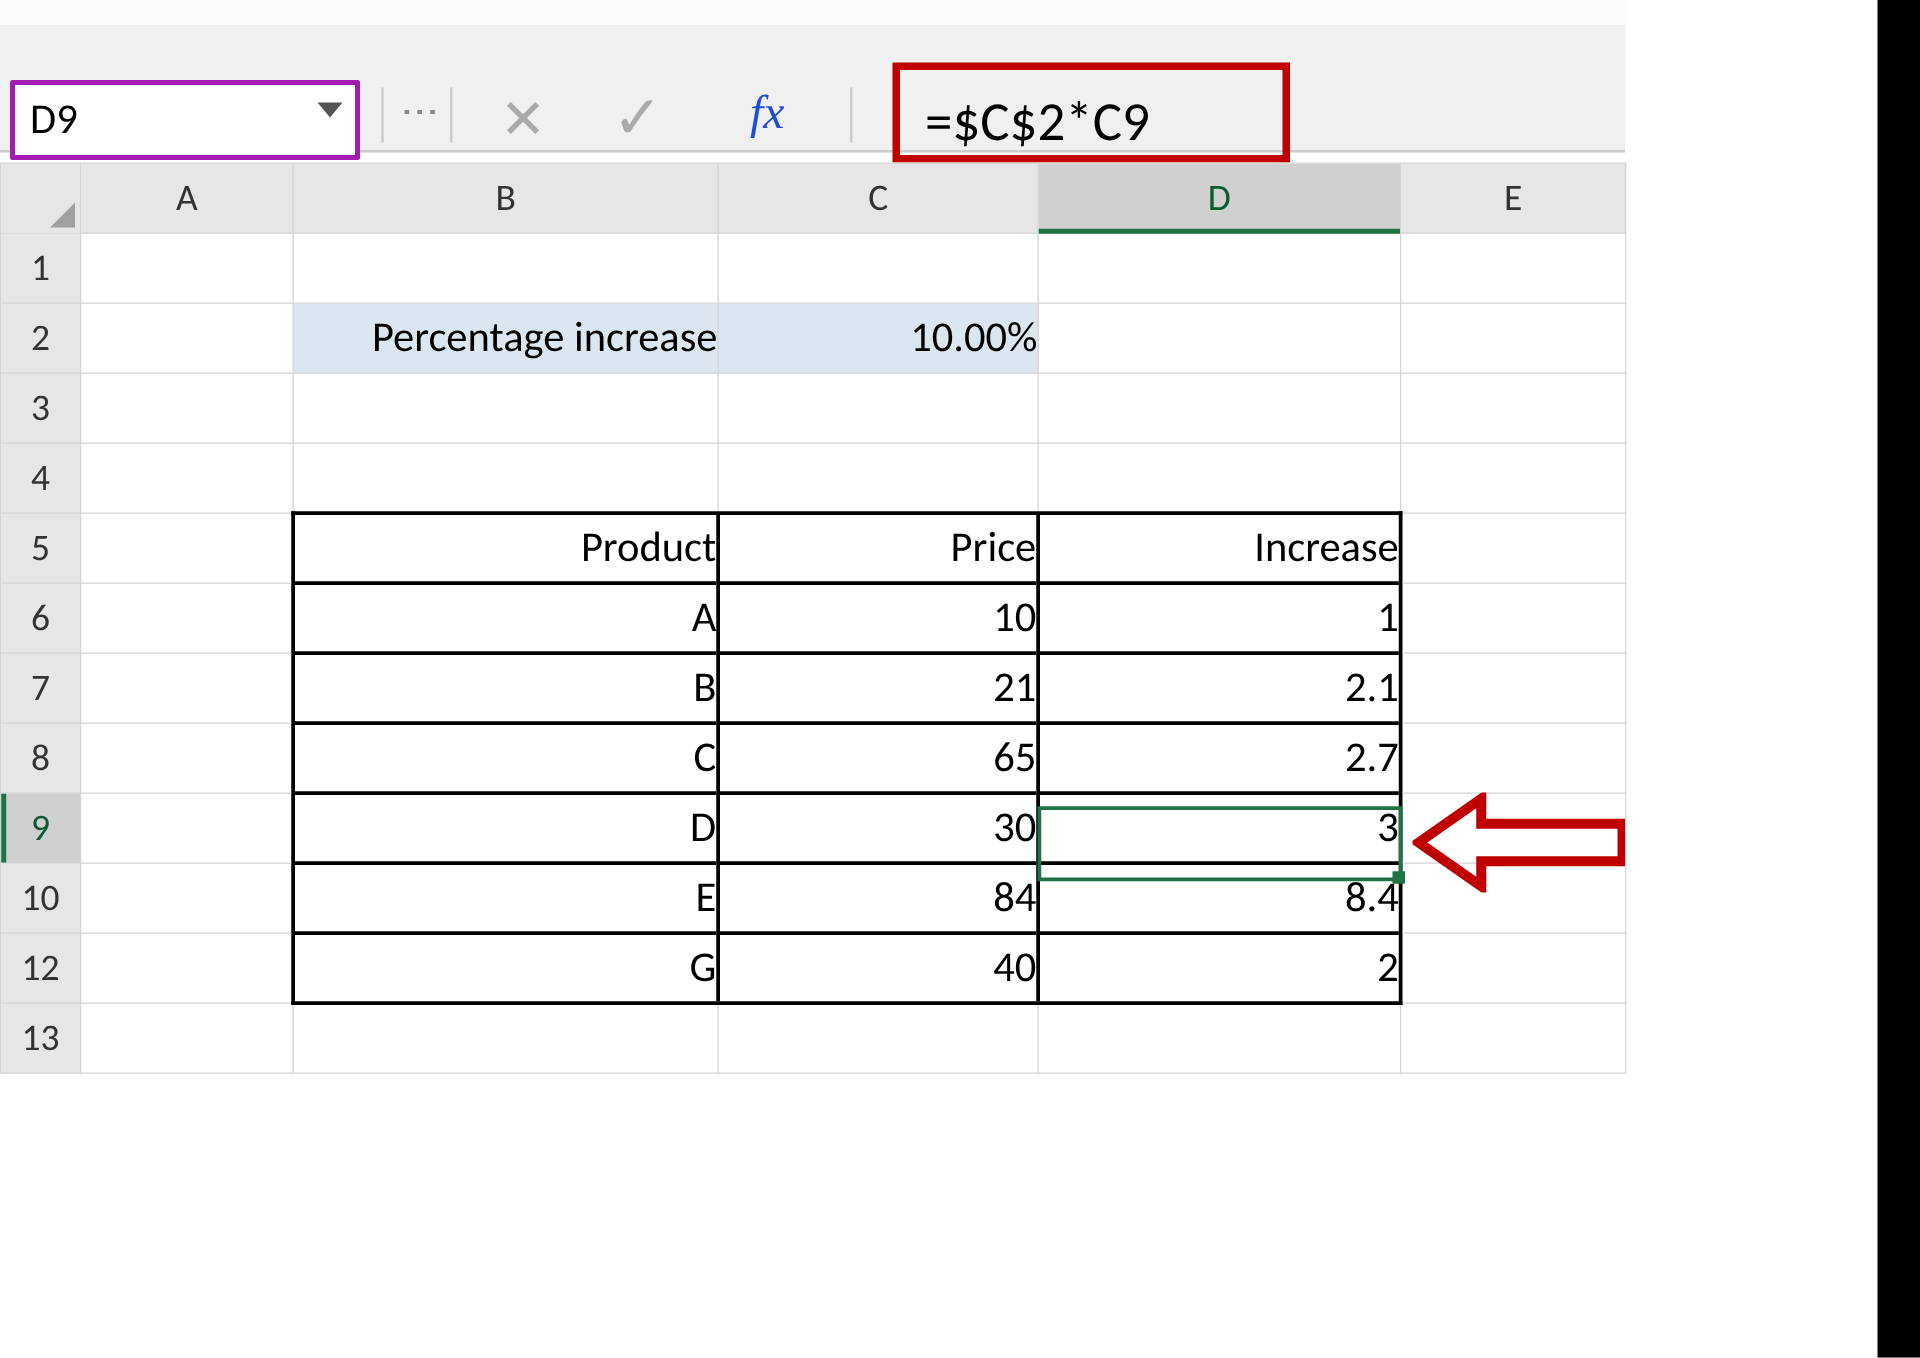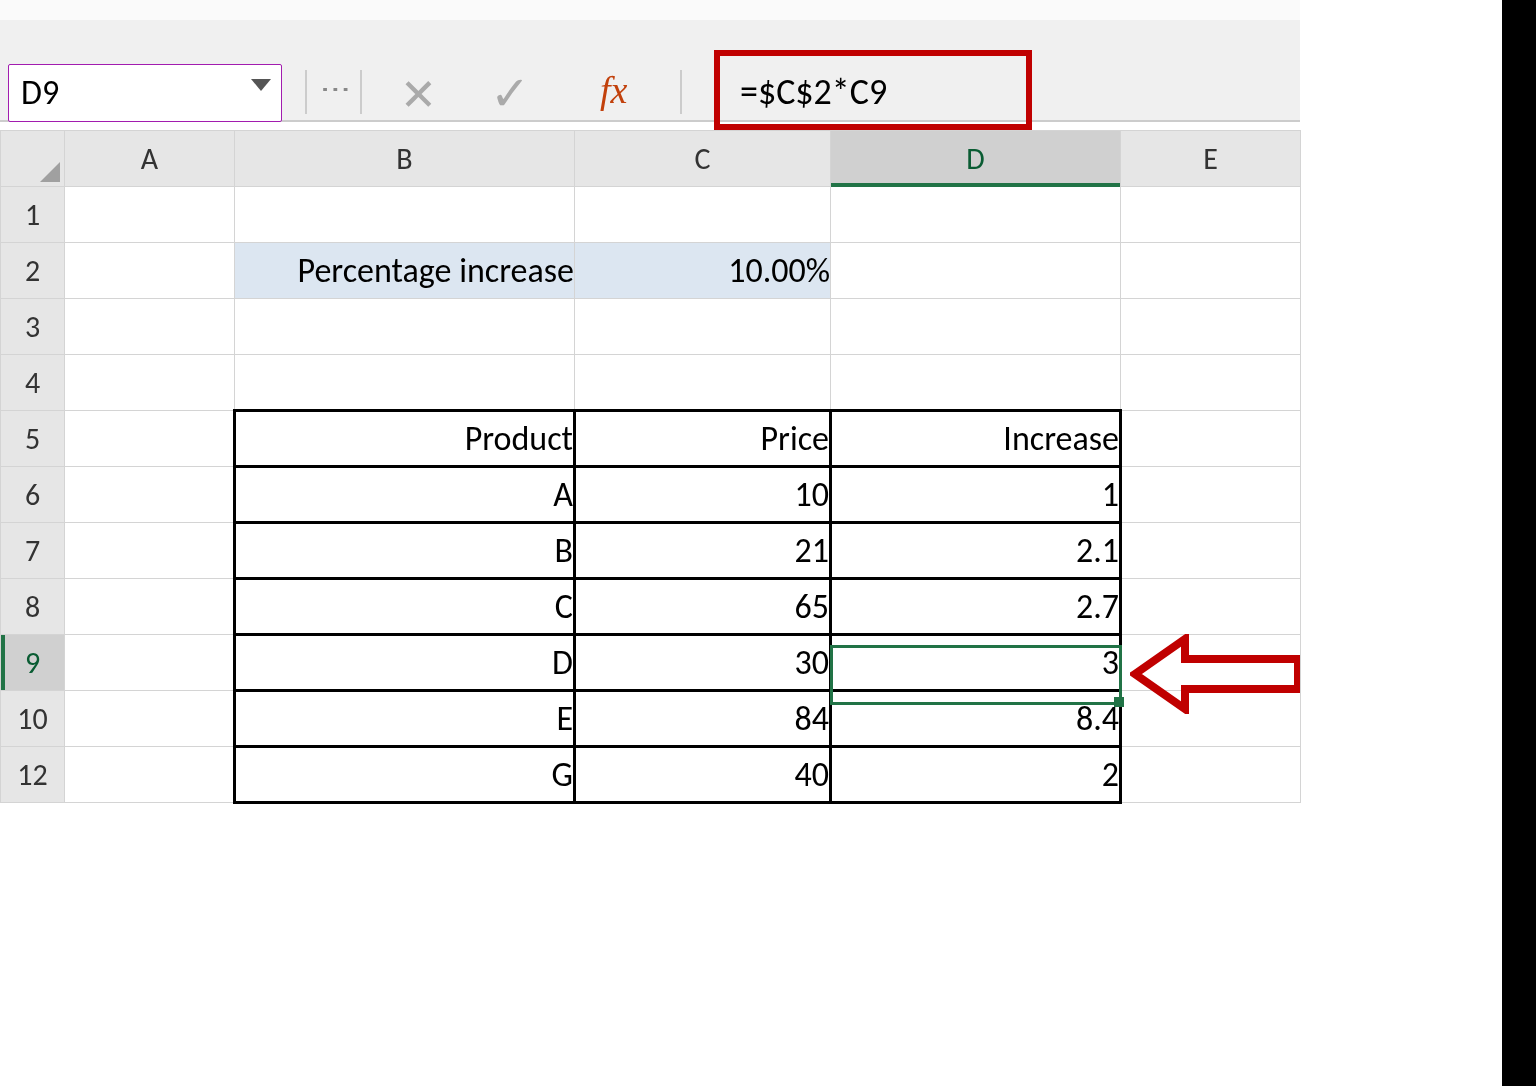--- a/index.html
+++ b/index.html
@@ -22,21 +22,21 @@
     width: 1300px;
     height: 100px;
     background: #f0f0f0;
     border-bottom: 2px solid #ccc;
   }
   .namebox {
     position: absolute;
     left: 8px; top: 44px;
     width: 260px; height: 56px;
     background: #fff;
-    border: 1px solid #a21caf;
+    border: 4px solid #a21caf;
     border-radius: 2px;
     font-size: 34px;
     padding-left: 12px;
     line-height: 56px;
   }
   .namebox .dd {
     position: absolute; right: 10px; top: 14px;
     width: 0; height: 0;
     border-left: 10px solid transparent;
     border-right: 10px solid transparent;
@@ -52,27 +52,27 @@
   .vsplit2 {
     position:absolute; left:360px; top:50px; height:44px; width:2px; background:#ccc;
   }
   .xicon {
     position:absolute; left:400px; top:48px; font-size:44px; color:#aaa; font-weight:300;
   }
   .chkicon {
     position:absolute; left:490px; top:44px; font-size:48px; color:#aaa; font-weight:300;
   }
   .fxicon {
-    position:absolute; left:600px; top:48px; font-size:38px; color:#c2410c; font-style:italic; font-family:'Times New Roman',serif;
+    position:absolute; left:600px; top:48px; font-size:38px; color:#1d4ed8; font-style:italic; font-family:'Times New Roman',serif;
   }
   .vsplit3 {
     position:absolute; left:680px; top:50px; height:44px; width:2px; background:#ccc;
   }
   .formula-text {
-    position:absolute; left:740px; top:50px; font-size:36px; color:#000;
+    position:absolute; left:740px; top:50px; font-size:44px; color:#000;
   }
   .formula-highlight {
     position:absolute; left:714px; top:30px; width:318px; height:80px;
     border:6px solid #c00000; box-sizing:border-box;
   }
   
   .grid {
     position:absolute; left:0; top:130px;
   }
   table.sheet {
@@ -254,20 +254,28 @@
     <td class="cell"></td>
   </tr>
   <tr>
     <th class="rowh">12</th>
     <td class="cell"></td>
     <td class="cell tal bt bb bl">G</td>
     <td class="cell tar bt bb bl">40</td>
     <td class="cell tar bt bb bl br">2</td>
     <td class="cell"></td>
   </tr>
+  <tr>
+    <th class="rowh">13</th>
+    <td class="cell"></td>
+            <td class="cell"></td>
+            <td class="cell"></td>
+            <td class="cell"></td>
+            <td class="cell"></td>
+  </tr>
 </tbody>
       </table>
 </div>
 
 <div class="seloverlay" style="left:830px; top:645px; width:292px; height:60px;">
   <div class="handle"></div>
 </div>
 
 <div class="arrow" style="left:1130px; top:634px;">
   <svg viewBox="0 0 170 80">

